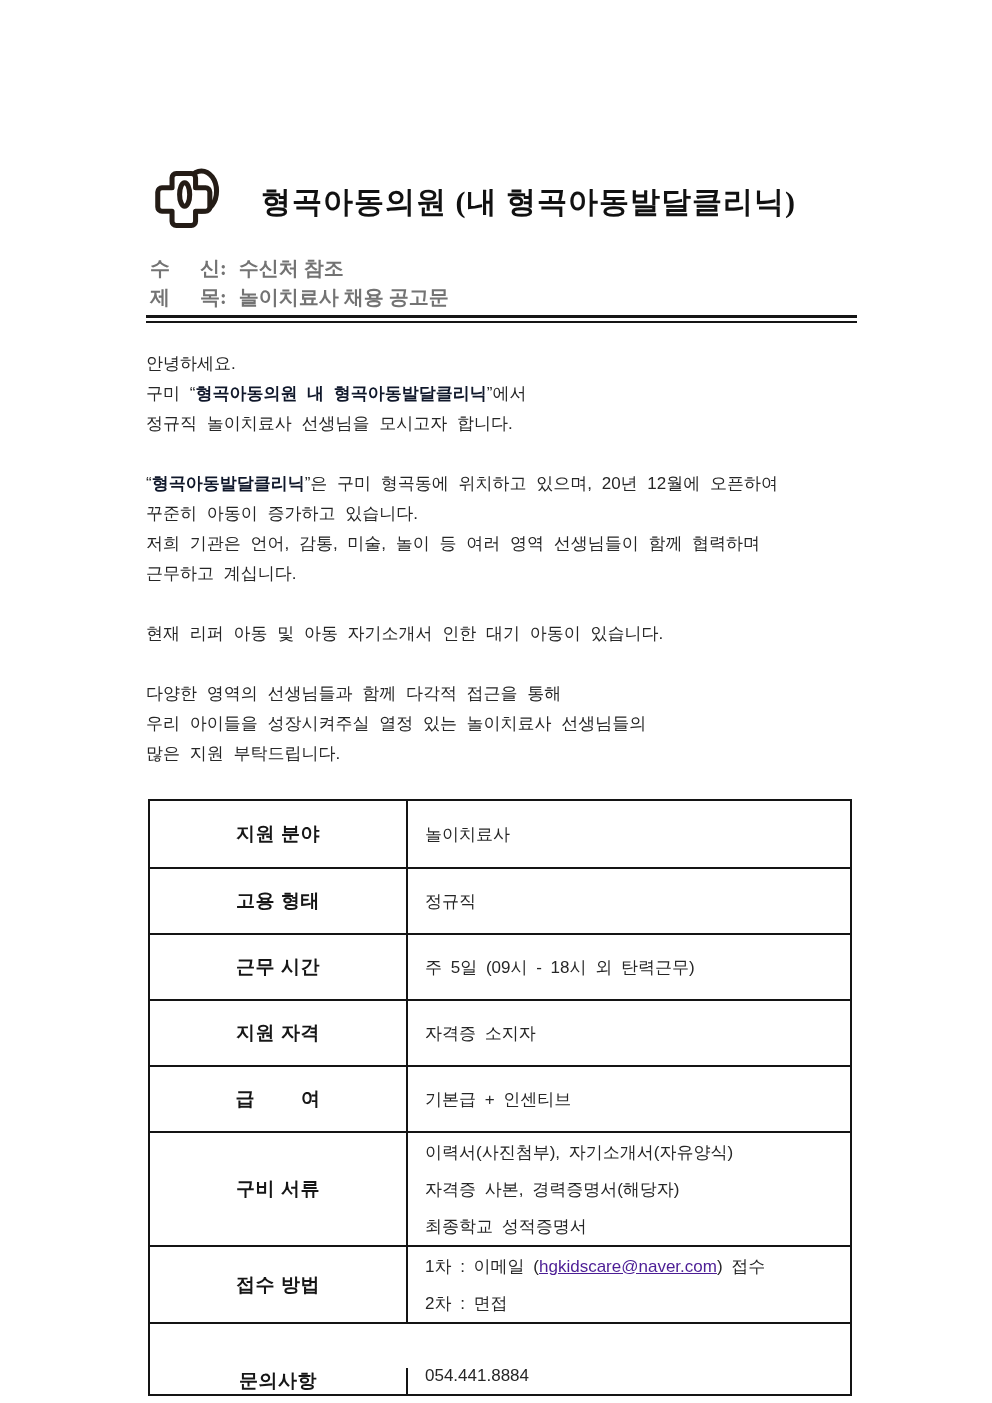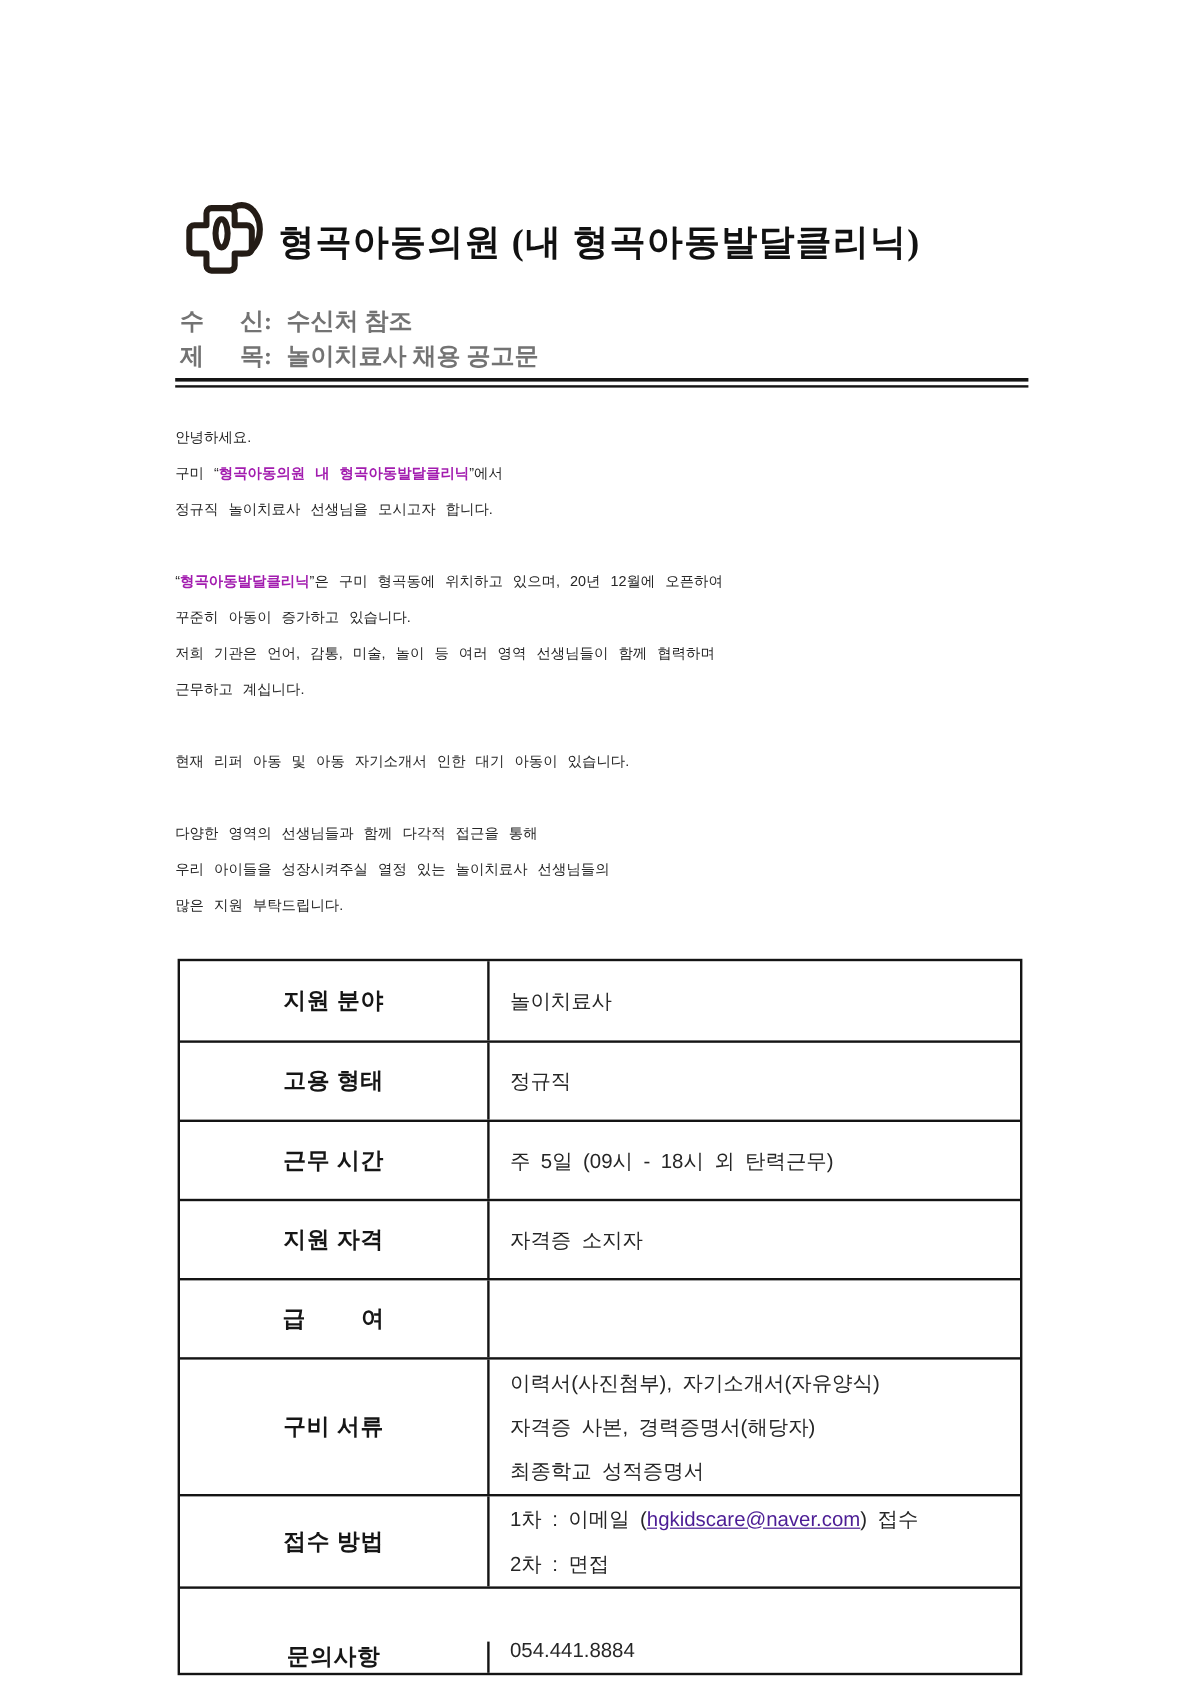--- a/index.html
+++ b/index.html
@@ -8,21 +8,21 @@
     width: 992px; height: 1403px;
     background: #ffffff;
     color: #1f1f1f;
     font-family: "Liberation Sans", "DejaVu Sans", sans-serif;
     overflow: hidden;
   }
   .page { position: relative; width: 992px; height: 1403px; }
 
   
   .header-top {
-    display: flex; align-items: center; gap: 2px;
+    display: flex; align-items: center; gap: 31px;
     margin: 160px 0 0 146px;
   }
   .logo-svg { flex: 0 0 auto; }
   .doc-title {
     margin: 0;
     font-family: "Liberation Serif", "DejaVu Serif", serif;
     font-weight: 700;
     font-size: 30px;
     letter-spacing: 1px;
     white-space: nowrap;
@@ -42,27 +42,27 @@
     margin: 3px 135px 0 146px;
     height: 8px;
     border-top: 3px solid #151515;
     border-bottom: 2px solid #151515;
   }
 
   
   .letter {
     margin: 26px 0 0 146px;
     width: 710px;
-    font-size: 12px;
+    font-size: 17px;
     line-height: 30px;
     word-spacing: 5px;
     color: #262626;
   }
   .letter p { margin: 0 0 30px 0; }
-  .letter b { color: #a21caf; }
+  .letter b { color: #0f172a; }
 
   
   .dtable {
     margin: 7px 0 0 148px;
     width: 704px;
     border: 2px solid #141414;
   }
   .trow { display: flex; }
   .trow + .trow { border-top: 2px solid #141414; }
   .trow-0, .trow-1, .trow-2, .trow-3, .trow-4 { height: 66px; }
@@ -174,20 +174,23 @@
         </div>
       </div>
       <div class="trow trow-3">
         <div class="tlabel">지원 자격</div>
         <div class="tvalue">
           <div class="tline"><span>자격증 소지자</span></div>
         </div>
       </div>
       <div class="trow trow-4">
         <div class="tlabel">급        여</div>
+        <div class="tvalue">
+          <div class="tline"><span>기본급 + 인센티브</span></div>
+        </div>
       </div>
       <div class="trow trow-5">
         <div class="tlabel">구비 서류</div>
         <div class="tvalue">
           <div class="tline"><span>이력서(사진첨부), 자기소개서(자유양식)</span></div>
           <div class="tline"><span>자격증 사본, 경력증명서(해당자)</span></div>
           <div class="tline"><span>최종학교 성적증명서</span></div>
         </div>
       </div>
       <div class="trow trow-6">

